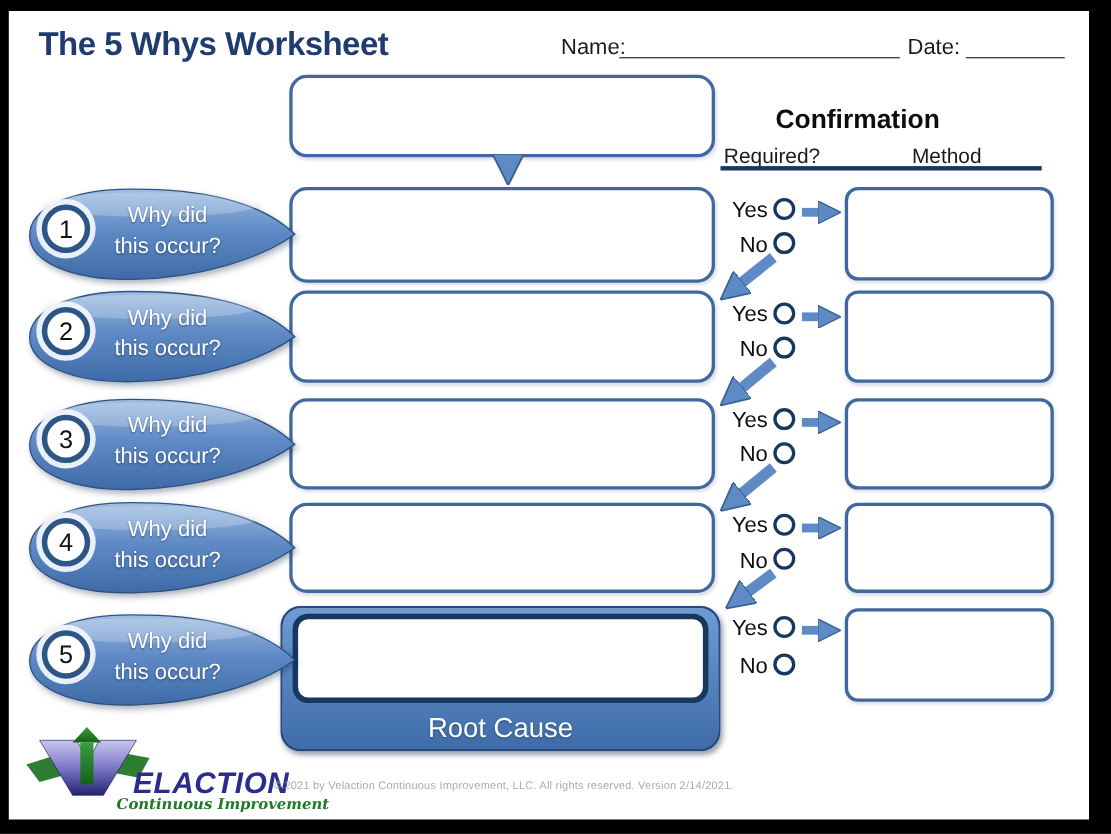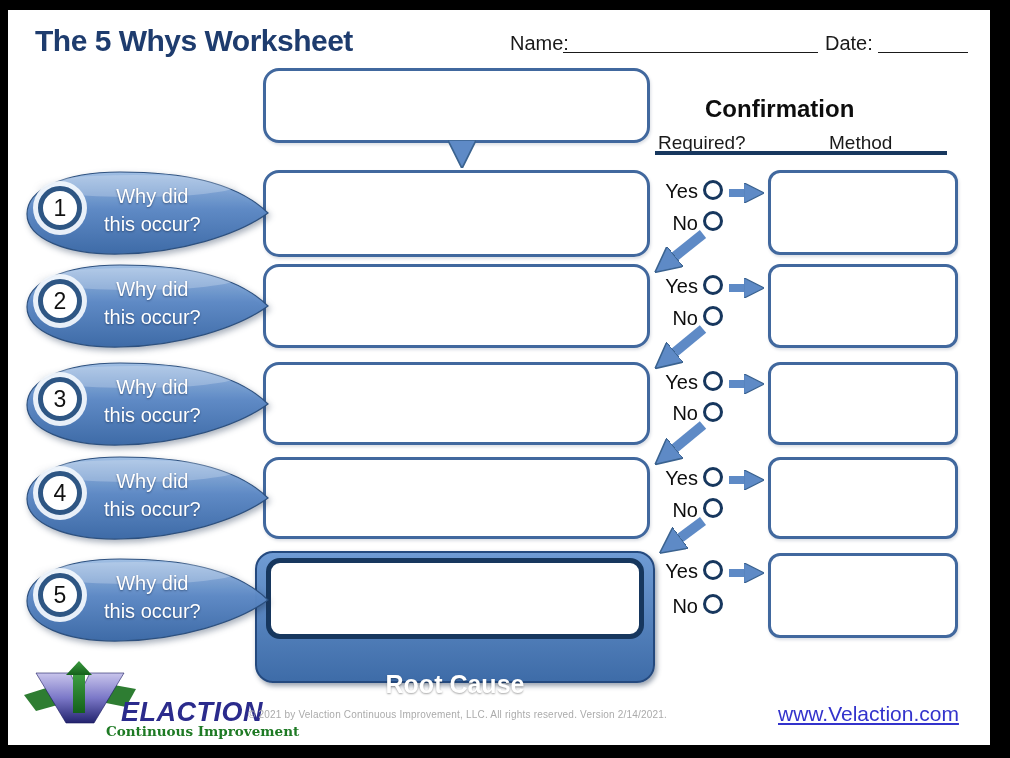--- a/index.html
+++ b/index.html
@@ -40,32 +40,32 @@
   
   .ynlbl { left:638px; width:60px; text-align:right; font-size:20px; color:#0d0d0d; }
   .yn { left:703px; width:20px; height:20px; border:3.5px solid #17375E; border-radius:50%; background:#fff; }
 
   
   .rc-outer { left:255px; top:551px; width:400px; height:132px; border-radius:18px;
               background:linear-gradient(#6F9BD4,#3E6CA8); border:2px solid #24497E;
               box-shadow:2px 3px 5px rgba(30,50,80,.45); z-index:1; }
   .rc-inner { left:266px; top:558px; width:378px; height:81px; background:#fff;
               border:5.5px solid #17375E; border-radius:14px; z-index:2; }
-  .rc-label { left:255px; top:670px; width:400px; text-align:center; color:#fff; font-size:25px;
-              font-weight:bold; text-shadow:0 1px 2px rgba(0,0,0,.35); z-index:2; }
+  .rc-label { left:255px; top:648px; width:400px; text-align:center; color:#fff; font-size:25px;
+              font-weight:normal; text-shadow:0 1px 2px rgba(0,0,0,.35); z-index:2; }
 
   
   #arrows { position:absolute; inset:0; width:1010px; height:758px; pointer-events:none; z-index:5; }
   #arrows line { stroke:#5E8AC6; }
 
   
   .logo-svg { left:22px; top:661px; width:215px; height:75px; }
   .logo-word { left:77px; top:697px; font-size:27px; font-weight:bold; font-style:italic;
                color:#2B2B8C; letter-spacing:0.5px;margin-left:44px; }
-  .logo-tag { left:106px; top:723px; font-size:13.5px; font-weight:bold;
+  .logo-tag { left:106px; top:723px; font-size:13.5px; font-style:italic; font-weight:bold;
               color:#1E7A24; font-family:"DejaVu Serif", serif; }
   .copyright { left:248px; top:709px; font-size:10px; color:#ABABAB; letter-spacing:0.2px; }
   .weblink { left:778px; top:702px; font-size:21px; color:#3333CC; text-decoration:underline; cursor:pointer; }
 </style>
 </head>
 <body>
 
 <div id="frame">
   <div id="page"></div>
 
@@ -222,14 +222,13 @@
   <svg class="abs logo-svg" viewBox="0 0 215 75">
     <polygon points="2,34 40,22 50,40 14,50" fill="#2E7D32"></polygon>
     <polygon points="70,20 114,28 104,46 64,38" fill="#2E7D32"></polygon>
     <polygon points="14,12 48,12 58,32 68,12 102,12 72,62 44,62" fill="url(#vg)" stroke="#1A1A60" stroke-width="0.6"></polygon>
     <polygon points="44,14 70,14 57,0" fill="url(#gg)"></polygon>
     <rect x="51" y="14" width="12" height="38" fill="url(#gg)"></rect>
   </svg>
   <span class="abs logo-word">ELACTION</span>
   <span class="abs logo-tag">Continuous Improvement</span>
   <span class="abs copyright">© 2021 by Velaction Continuous Improvement, LLC. All rights reserved. Version 2/14/2021.</span>
-  <a class="abs weblink">www.Velaction.com</a>
 </div>
 
 </body></html>

